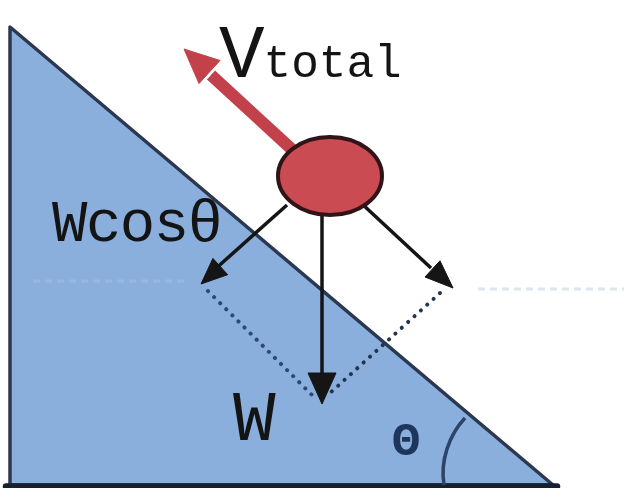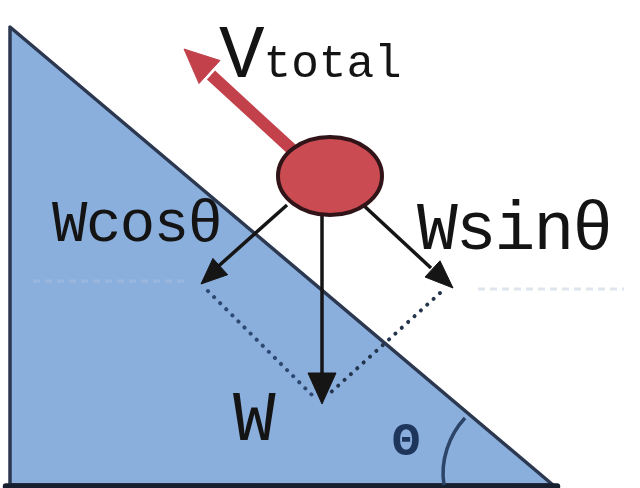--- a/index.html
+++ b/index.html
@@ -63,20 +63,19 @@
       <polygon points="184,34 220,45.5 199,68.5" stroke-width="1"></polygon>
     </g>
 
     <ellipse cx="330" cy="161" rx="52" ry="39" stroke="#301418" stroke-width="4" fill="#ca4b52"></ellipse>
   </svg>
 
   <div class="lbl lbl-velocity"><span>V</span><span class="sub">total</span></div>
 
   <div class="lbl lbl-wcos">Wcosθ</div>
 
-  <div class="lbl lbl-wsin">Wsinθ</div>
 
   <div class="lbl lbl-weight">W</div>
 
   <div class="lbl lbl-theta">Θ</div>
 
   <div class="paper-edge"></div>
 </div>
 
 </body></html>

